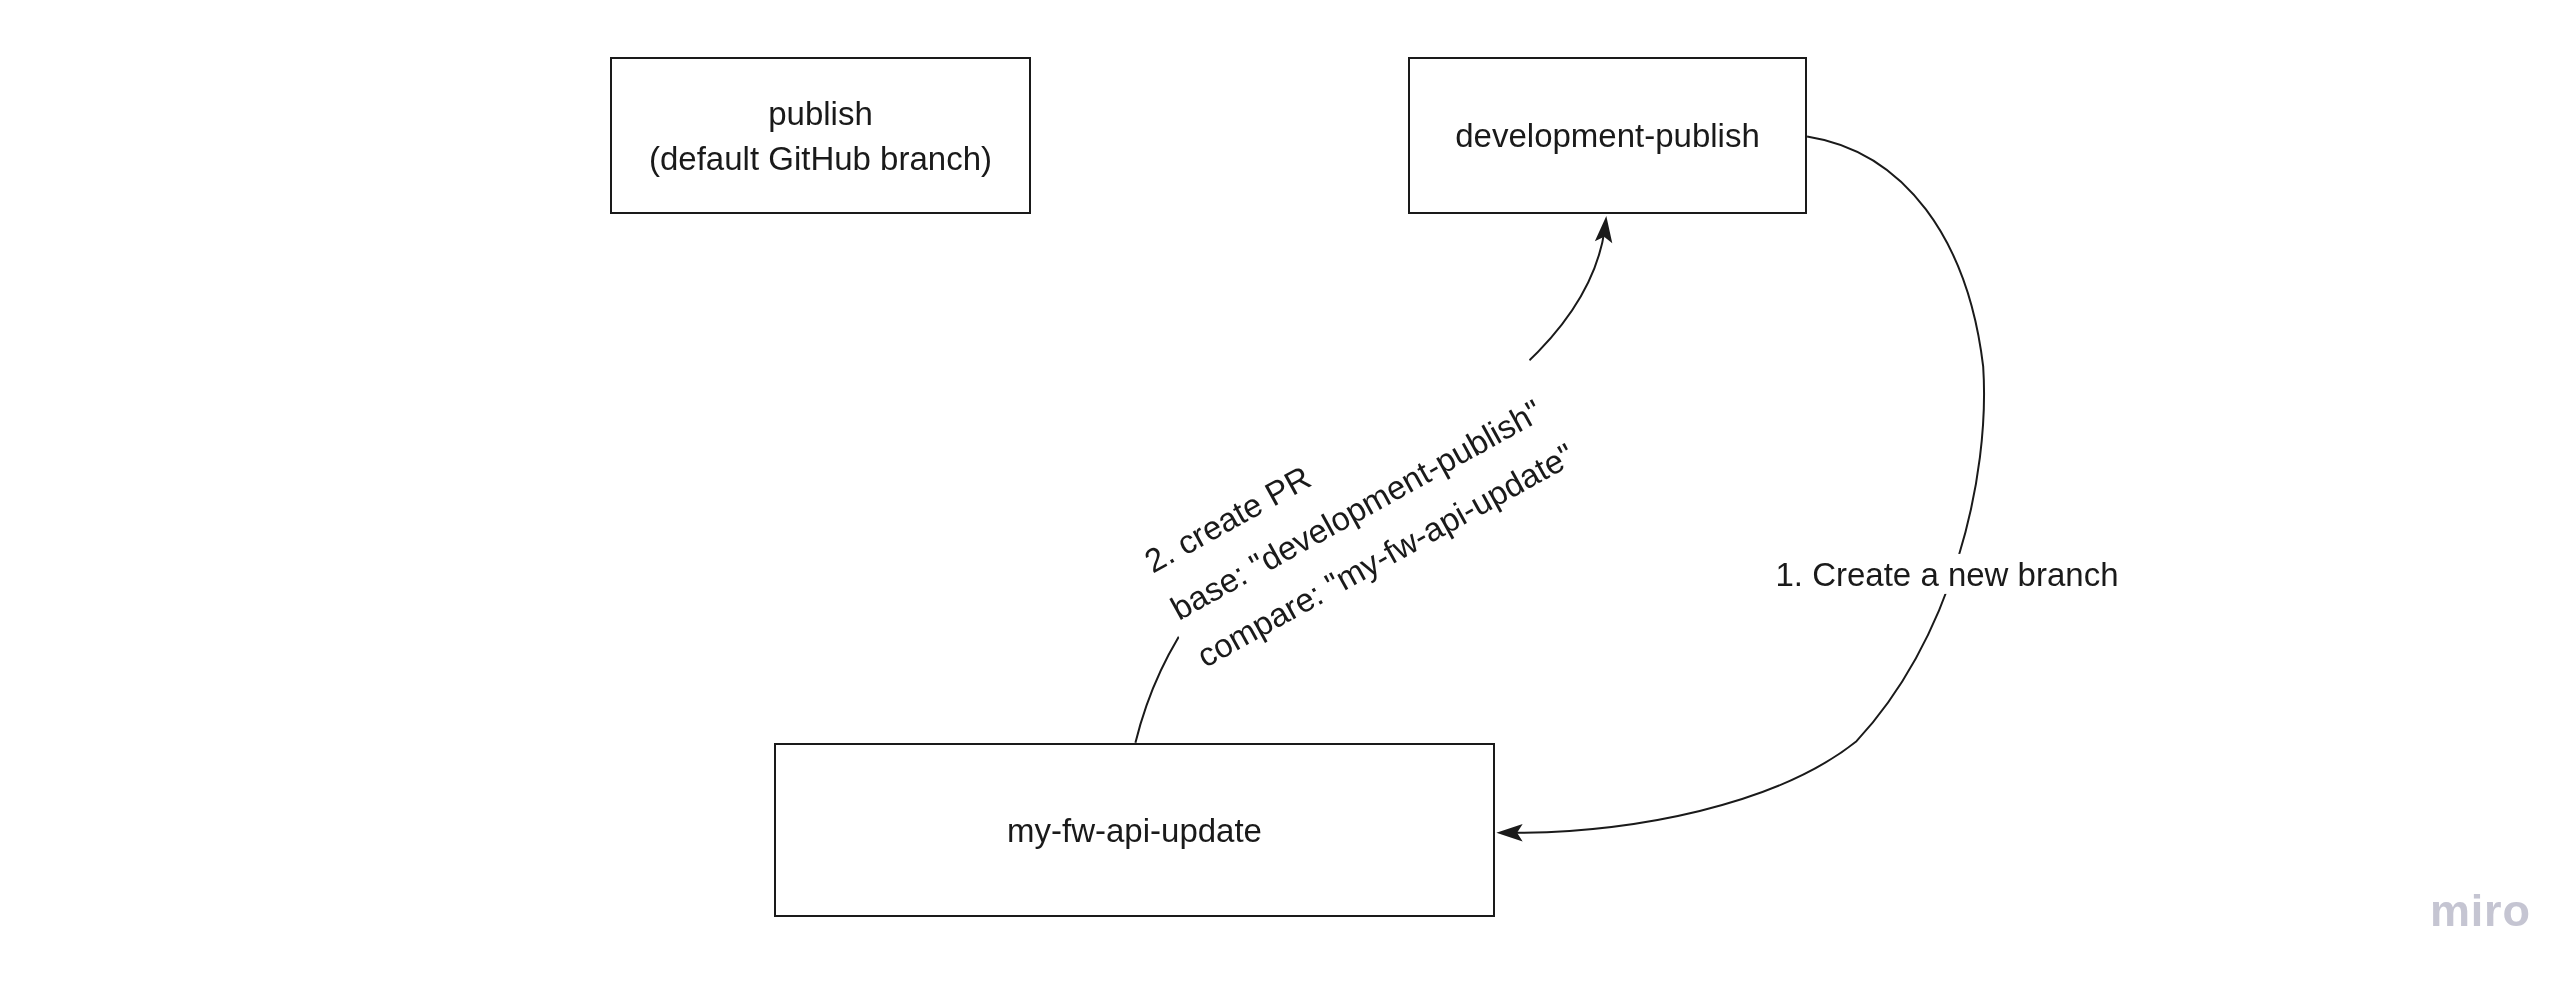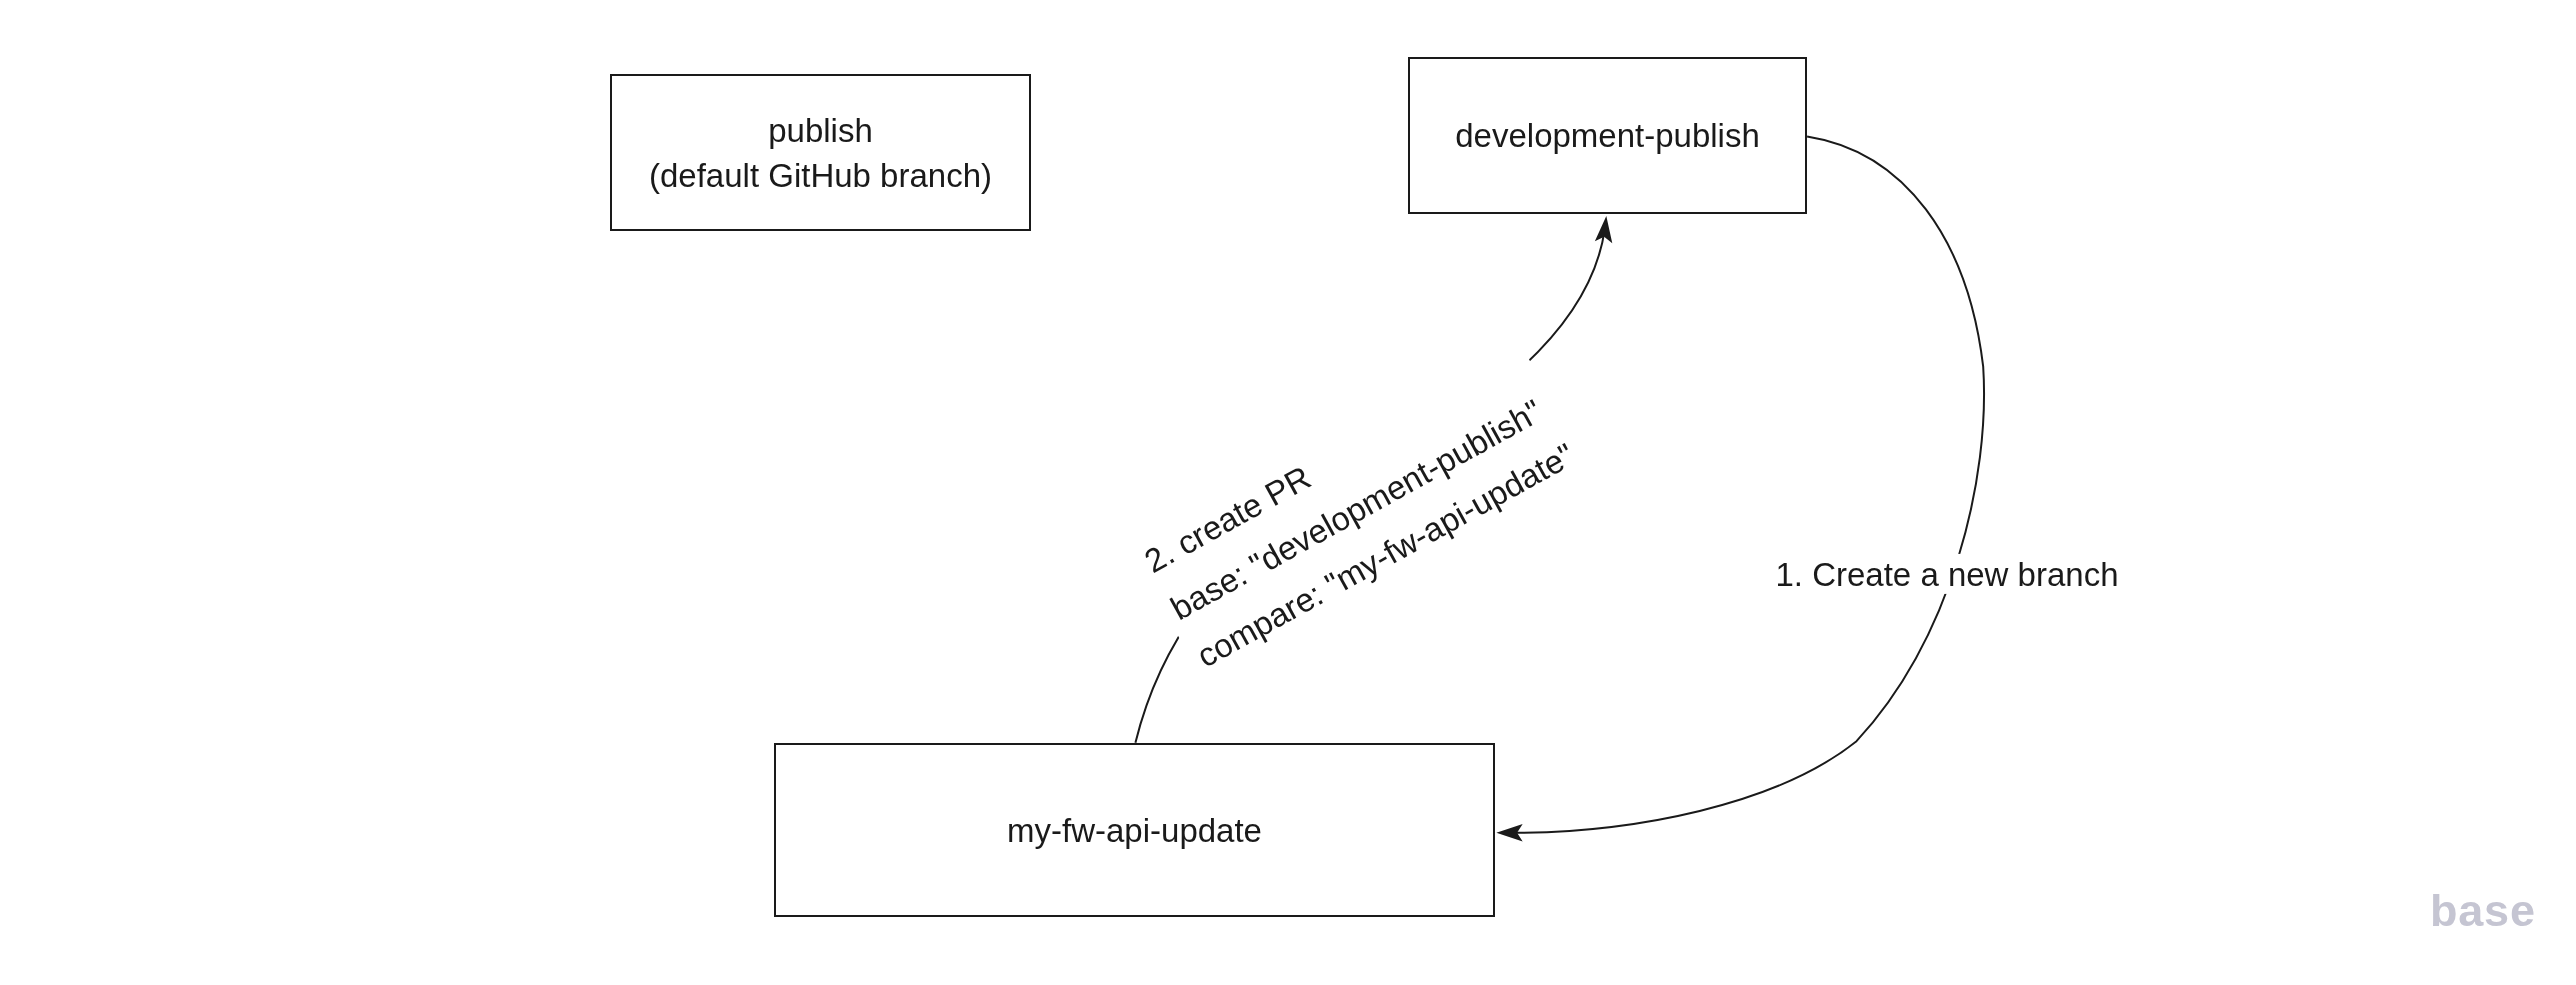--- a/index.html
+++ b/index.html
@@ -29,21 +29,21 @@
     position:absolute;
     box-sizing:border-box;
     border:2.4px solid var(--ink);
     background:var(--bg);
     display:flex;align-items:center;justify-content:center;
     text-align:center;
   }
   .node-label{
     font-size:33px;line-height:45px;color:var(--ink);white-space:nowrap;
   }
-  .node-publish{left:610px;top:57px;width:421px;height:157px;margin-top:17px;}
+  .node-publish{left:610px;top:57px;width:421px;height:157px;}
   .node-development-publish{left:1408px;top:57px;width:399px;height:157px;}
   .node-my-fw-api-update{left:774px;top:743px;width:721px;height:174px;}
   .edge-label{
     position:absolute;
     background:var(--bg);
     font-size:33px;color:var(--ink);
     white-space:nowrap;
     text-align:right;
   }
   .edge-label-create-branch{
@@ -98,16 +98,16 @@
   </div>
 
   <div class="edge-label edge-label-create-branch">1. Create a new branch</div>
 
   <div class="edge-label edge-label-create-pr">
     <div>2. create PR</div>
     <div>base: "development-publish"</div>
     <div>compare: "my-fw-api-update"</div>
   </div>
 
-  <div class="watermark">base</div>
+  <div class="watermark">miro</div>
 
 </div>
 
 
 </body></html>

